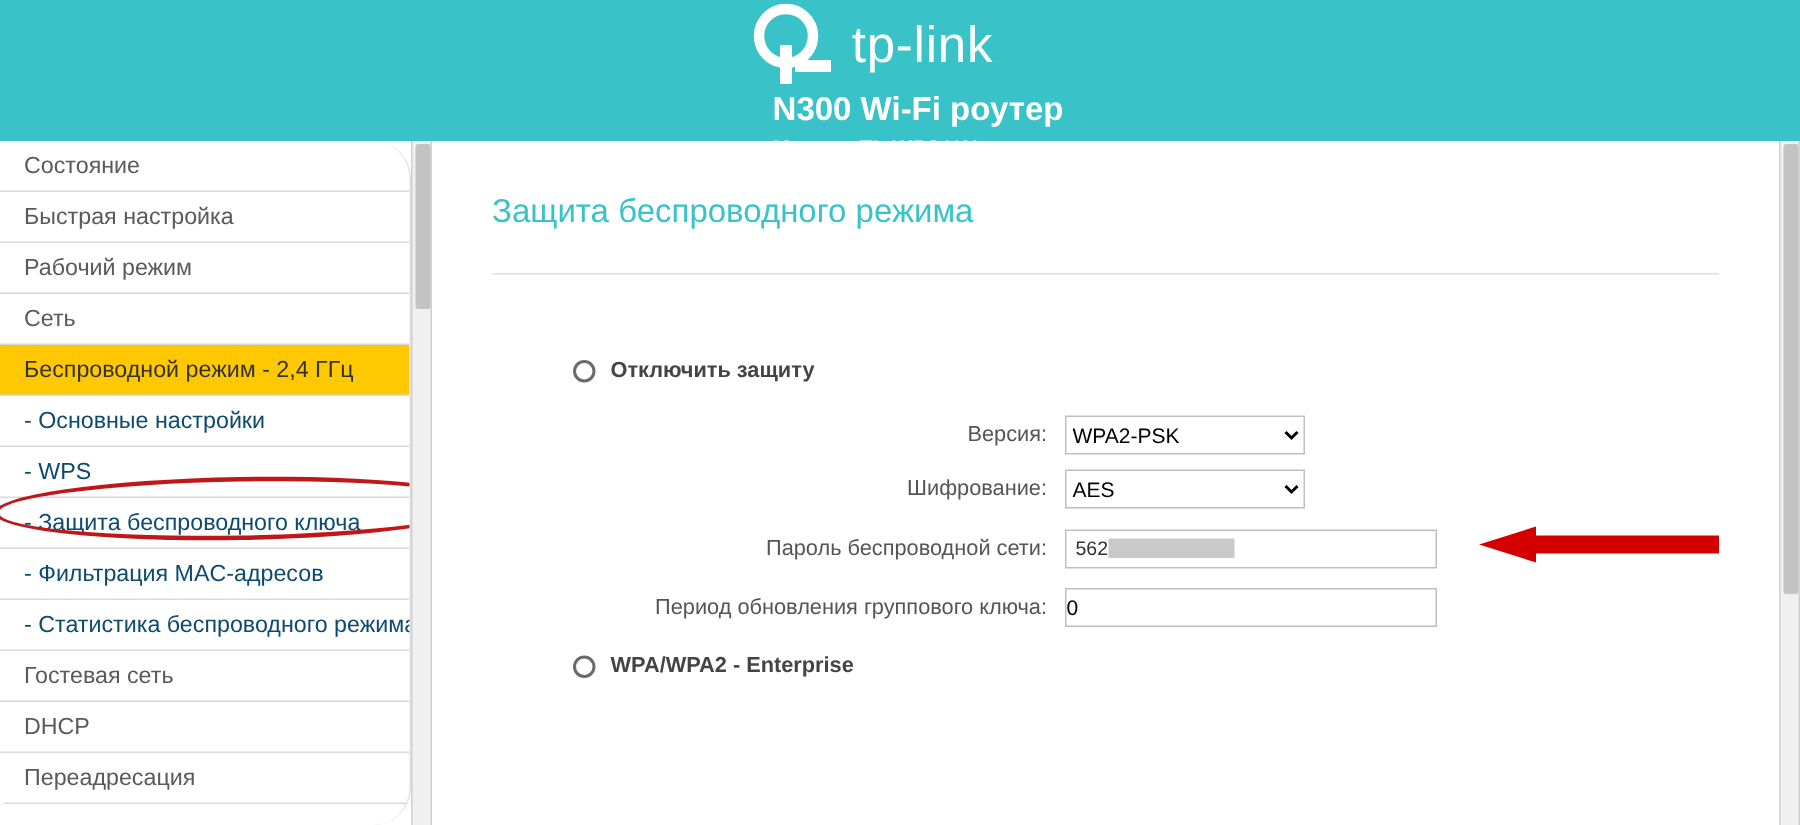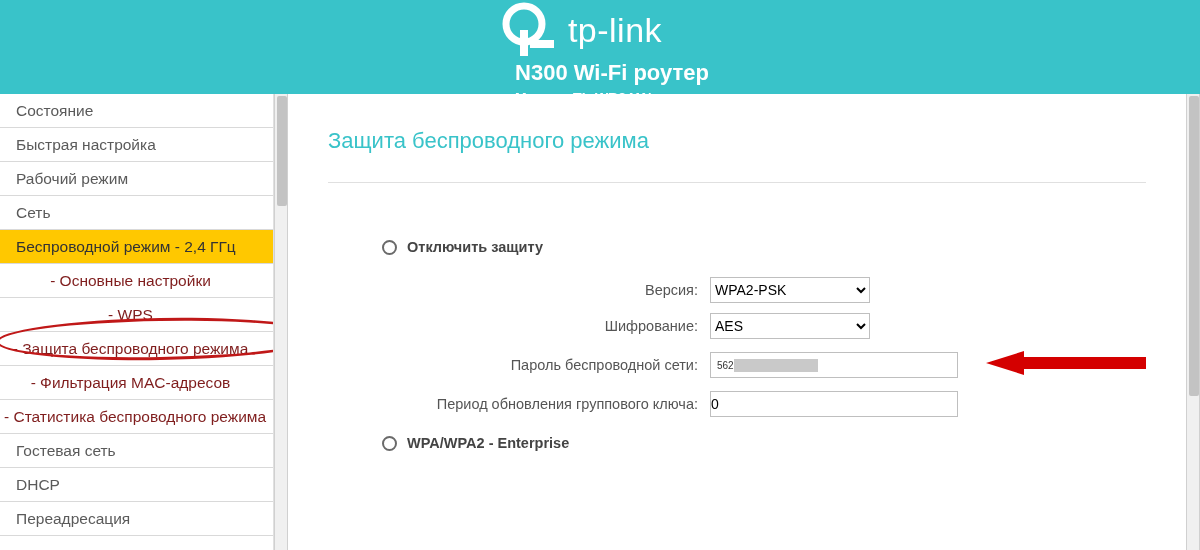--- a/index.html
+++ b/index.html
@@ -39,23 +39,22 @@
     border-bottom: 1px solid #d9d9d9;
     padding: 7.5px 16px;
     cursor: pointer;
     white-space: nowrap;
   }
   .nav-item.active {
     background: #ffc800;
     color: #333;
   }
   .nav-sub {
-    color: #7f1d1d;
-    padding-left: 4px;
-    text-align: center;
+    color: #0c4a6e;
+    padding-left: 16px;
   }
   .content-wrap {
     flex: 1;
     display: flex;
     background: #eaeaea;
     padding: 0;
     border-radius: 20px;
   }
   .vbar {
     width: 14px;
@@ -113,21 +112,21 @@
     font-family: inherit;
     font-size: 14px;
     border: 1px solid #bfbfbf;
     background:#fff;
     height: 26px;
     padding: 0 0;
   }
   .select { width: 160px; }
   .text-input { width: 248px; }
   .text-input.pw { display:flex; align-items:center; gap:0; padding:0 6px;}
-  .pw-prefix { color:#333; font-size:10px; }
+  .pw-prefix { color:#333; font-size:13px; }
   .pw-mask { display:inline-block; width:84px; height:13px; background:#c9c9c9; margin-left:0px;}
   .red-arrow { display:inline-block; margin-left: 28px; }
   .circle-annot {
     position:absolute;
     border:3px solid #c01818;
     border-radius: 50% / 50%;
     transform: rotate(-1deg);
     pointer-events:none;
   }
 </style>
@@ -143,29 +142,29 @@
     </svg>
     <span class="logo-text">tp-link</span>
   </div>
   <div>
     <div class="product-title">N300 Wi-Fi роутер</div>
     <div class="product-model">Модель TL-WR841N</div>
   </div>
 </div>
 
 <div class="body">
-  <div class="sidebar" style="position:relative;">
+  <div class="sidebar" style="position:relative;border-radius:25px;">
     <div class="nav-item">Состояние</div>
     <div class="nav-item">Быстрая настройка</div>
     <div class="nav-item">Рабочий режим</div>
     <div class="nav-item">Сеть</div>
     <div class="nav-item active">Беспроводной режим - 2,4 ГГц</div>
     <div class="nav-item nav-sub">- Основные настройки</div>
     <div class="nav-item nav-sub">- WPS</div>
-    <div class="nav-item nav-sub">- Защита беспроводного режима</div>
+    <div class="nav-item nav-sub">- Защита беспроводного ключа</div>
     <div class="nav-item nav-sub">- Фильтрация MAC-адресов</div>
     <div class="nav-item nav-sub">- Статистика беспроводного режима</div>
     <div class="nav-item">Гостевая сеть</div>
     <div class="nav-item">DHCP</div>
     <div class="nav-item">Переадресация</div>
 
     <div class="circle-annot" style="left:-4px; top:224px; width:328px; height:42px;"></div>
   </div>
 
   <div class="content-wrap">

